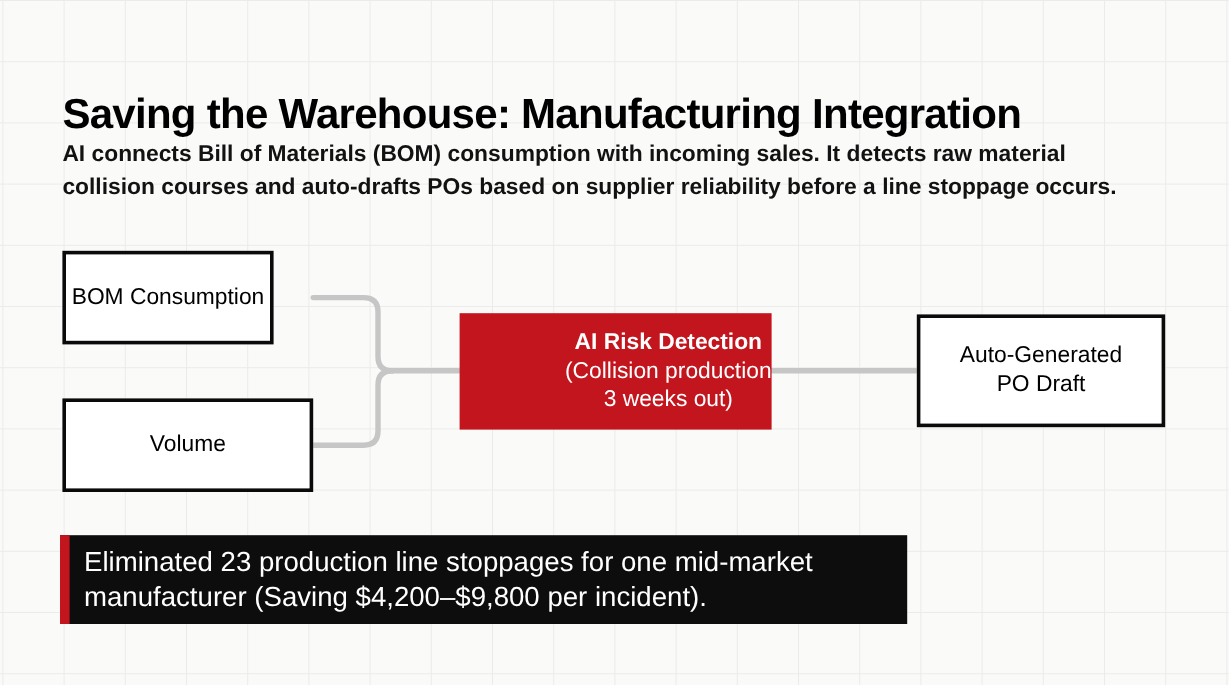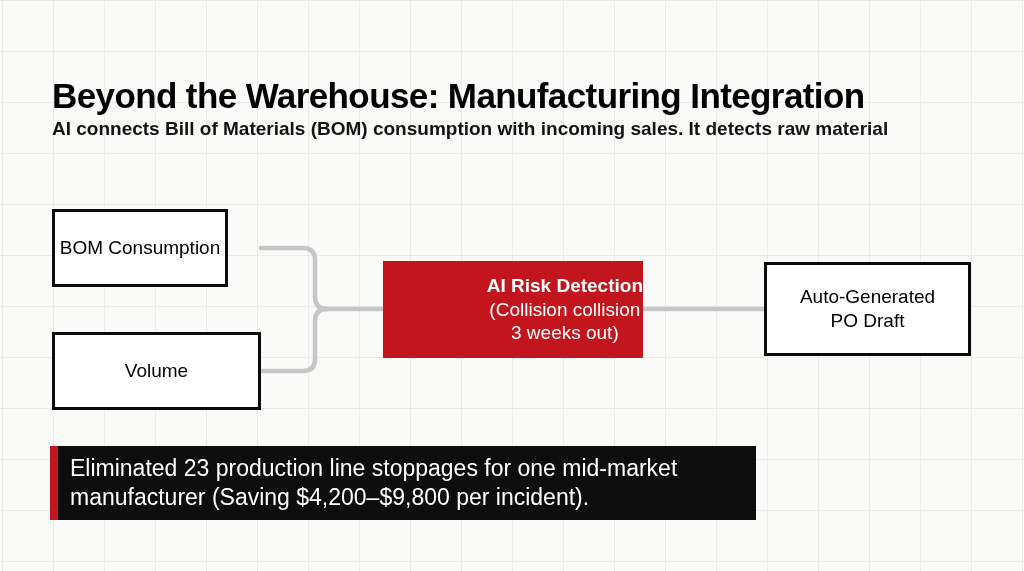--- a/index.html
+++ b/index.html
@@ -63,24 +63,25 @@
     font-size:23px;line-height:29px;
     padding:8px 0 0 12px;
   }
   .callout div{white-space:nowrap;}
 </style>
 </head>
 <body>
 
 <div class="slide">
 
-  <h1 class="title">Beyond the Warehouse: Manufacturing Integration</h1>
+  <h1 class="title">Saving the Warehouse: Manufacturing Integration</h1>
 
   <div class="subtitle">
     <div>AI connects Bill of Materials (BOM) consumption with incoming sales. It detects raw material</div>
+    <div>collision courses and auto-drafts POs based on supplier reliability before a line stoppage occurs.</div>
   </div>
 
   <svg class="connectors" width="1024" height="571" viewBox="0 0 1024 571">
     <path d="M 261 248 L 303 248 Q 315 248 315 260 L 315 297 Q 315 309 327 309"></path>
     <path d="M 261 371 L 303 371 Q 315 371 315 359 L 315 321 Q 315 309 327 309"></path>
     <path d="M 326 309 L 382 309"></path>
     <path d="M 643 309 L 763 309"></path>
   </svg>
 
   <div class="node outlined node-bom">
@@ -91,21 +92,21 @@
 
   <div class="node outlined node-sales">
     <div>
       <div>Volume</div>
     </div>
   </div>
 
   <div class="node node-ai">
     <div>
       <div class="ai-title">AI Risk Detection</div>
-      <div>(Collision collision</div>
+      <div>(Collision production</div>
       <div>3 weeks out)</div>
     </div>
   </div>
 
   <div class="node outlined node-po">
     <div>
       <div>Auto-Generated</div>
       <div>PO Draft</div>
     </div>
   </div>

